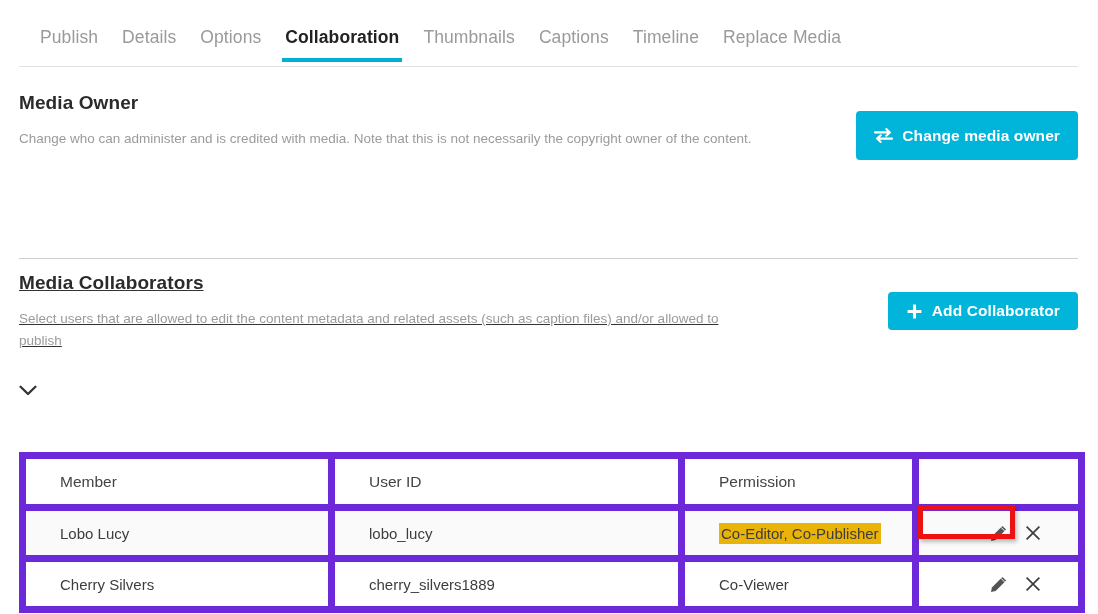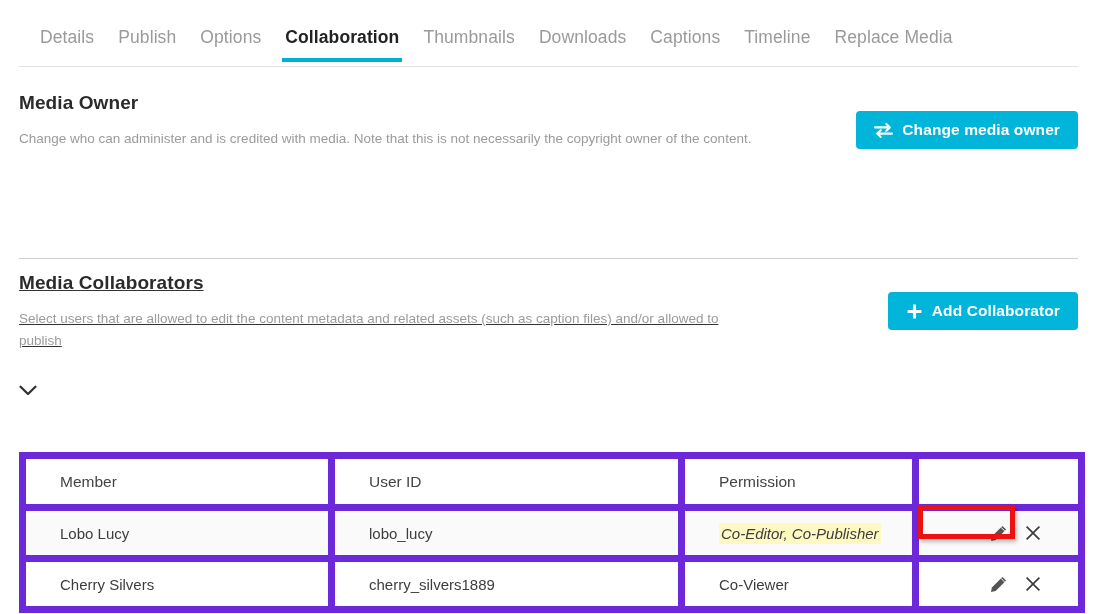--- a/index.html
+++ b/index.html
@@ -101,21 +101,21 @@
     align-items: center;
     justify-content: center;
     gap: 9px;
     cursor: pointer;
     letter-spacing: 0.1px;
     white-space: nowrap;
   }
   .btn-change-owner {
     right: 0;
     top: 19px;
-    height: 38px;
+    height: 49px;
     padding: 0 18px;
   }
   .btn-add-collab {
     right: 0;
     top: 20px;
     height: 38px;
     padding: 4px 18px;
   }
   .btn .ico { display: flex; align-items: center; }
   .btn .ico svg { display: block; }
@@ -181,23 +181,22 @@
     background: #ffffff;
   }
   table.collab tr.row-alt td { background: #fafafa; }
 
   .col-member  { width: 309px; }
   .col-userid  { width: 350px; }
   .col-perm    { width: 234px; }
   .col-actions { width: 166px; }
 
   .hl {
-    background: #fef9c3;
+    background: #eab308;
     padding: 2px 2px 2px 2px;
-    font-style: italic;
   }
 
   td.actions {
     padding: 0;
     text-align: center;
   }
   .actions-inner {
     display: flex;
     align-items: center;
     justify-content: center;
@@ -224,26 +223,25 @@
     box-sizing: border-box;
     pointer-events: none;
     box-shadow: 2px 3px 4px rgba(0,0,0,0.25);
   }
 </style>
 </head>
 <body>
 
 <div class="tabbar">
   <div class="tabs">
+    <div class="tab">Publish</div>
     <div class="tab">Details</div>
-    <div class="tab">Publish</div>
     <div class="tab">Options</div>
     <div class="tab active">Collaboration</div>
     <div class="tab">Thumbnails</div>
-    <div class="tab">Downloads</div>
     <div class="tab">Captions</div>
     <div class="tab">Timeline</div>
     <div class="tab">Replace Media</div>
   </div>
   <div class="tabbar-underline"></div>
 </div>
 
 <div class="section section-owner">
   <h2 class="sec-title">Media Owner</h2>
   <p class="sec-desc">Change who can administer and is credited with media. Note that this is not necessarily the copyright owner of the content.</p>

